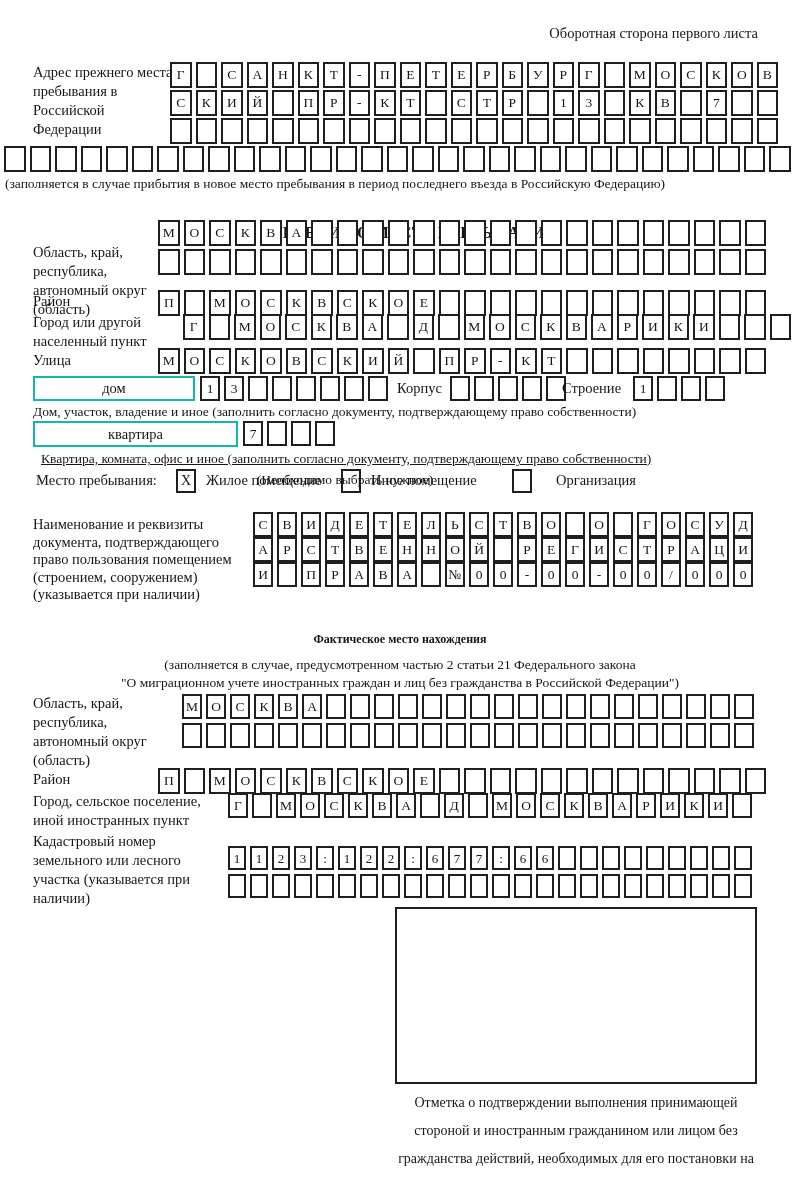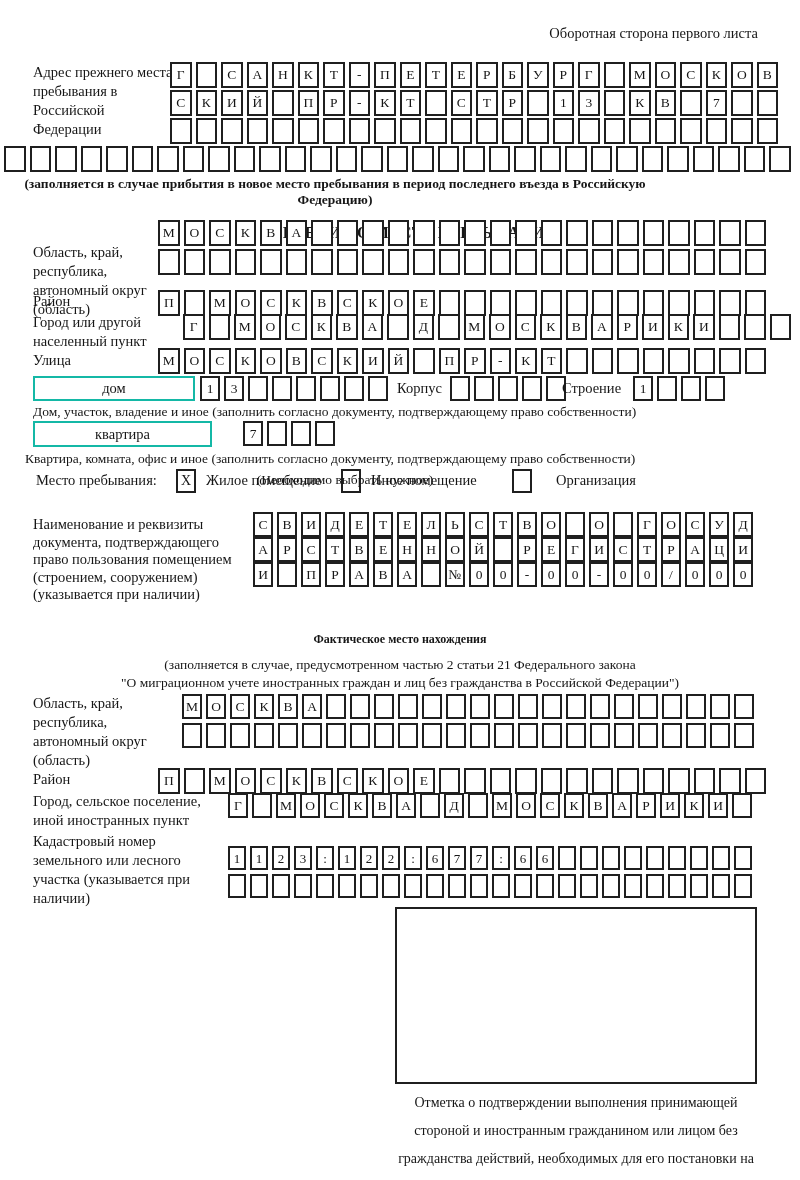--- a/index.html
+++ b/index.html
@@ -144,21 +144,21 @@
       <span class="cell"></span>
       <span class="cell"></span>
       <span class="cell"></span>
       <span class="cell"></span>
       <span class="cell"></span>
       <span class="cell"></span>
       <span class="cell"></span>
       <span class="cell"></span>
       <span class="cell"></span>
     </div>
-  <div class="abs cap center" style="left:0;top:176px;width:670px;font-weight:bold;">(заполняется в случае прибытия в новое место пребывания в период последнего въезда в Российскую Федерацию)</div>
+  <div class="abs cap center" style="left:0;top:176px;width:670px;">(заполняется в случае прибытия в новое место пребывания в период последнего въезда в Российскую Федерацию)</div>
 
   <div class="abs title center" style="left:0;top:224px;width:800px;">2. СВЕДЕНИЯ О МЕСТЕ ПРЕБЫВАНИЯ</div>
 
   <div class="abs lbl" style="left:33px;top:221px;width:128px;padding-top:0;"><span style="visibility:hidden;display:block;height:22px;"></span><span>Область, край, республика, автономный округ (область)</span></div>
   <div class="row" style="left:158px;top:220px;">
       <span class="cell">М</span>
       <span class="cell">О</span>
       <span class="cell">С</span>
       <span class="cell">К</span>
       <span class="cell">В</span>
@@ -316,30 +316,30 @@
     </div>
   <div class="abs lbl" style="left:562px;top:379px;">Строение</div>
   <div class="row w20" style="left:633px;top:376px;">
       <span class="cell">1</span>
       <span class="cell"></span>
       <span class="cell"></span>
       <span class="cell"></span>
     </div>
   <div class="abs cap" style="left:33px;top:404px;">Дом, участок, владение и иное (заполнить согласно документу, подтверждающему право собственности)</div>
 
-  <div class="abs namedbox" style="left:33px;top:421px;width:179px;height:26px;">
+  <div class="abs namedbox" style="left:33px;top:421px;width:205px;height:26px;">
       <span>квартира</span>
     </div>
   <div class="row w20" style="left:243px;top:421px;">
       <span class="cell">7</span>
       <span class="cell"></span>
       <span class="cell"></span>
       <span class="cell"></span>
     </div>
-  <div class="abs cap" style="left:25px;top:451px;">Квартира, комната, офис и иное (заполнить согласно документу, подтверждающему право собственности)</div>
+  <div class="abs cap" style="left:41px;top:451px;text-decoration:underline;">Квартира, комната, офис и иное (заполнить согласно документу, подтверждающему право собственности)</div>
 
   <div class="abs lbl" style="left:36px;top:471px;">Место пребывания:</div>
   <div class="row cb" style="left:176px;top:469px;">
       <span class="cell">X</span>
     </div>
   <div class="abs lbl" style="left:206px;top:471px;">Жилое помещение</div>
   <div class="row cb" style="left:341px;top:469px;">
       <span class="cell"></span>
     </div>
   <div class="abs lbl" style="left:371px;top:471px;">Иное помещение</div>

